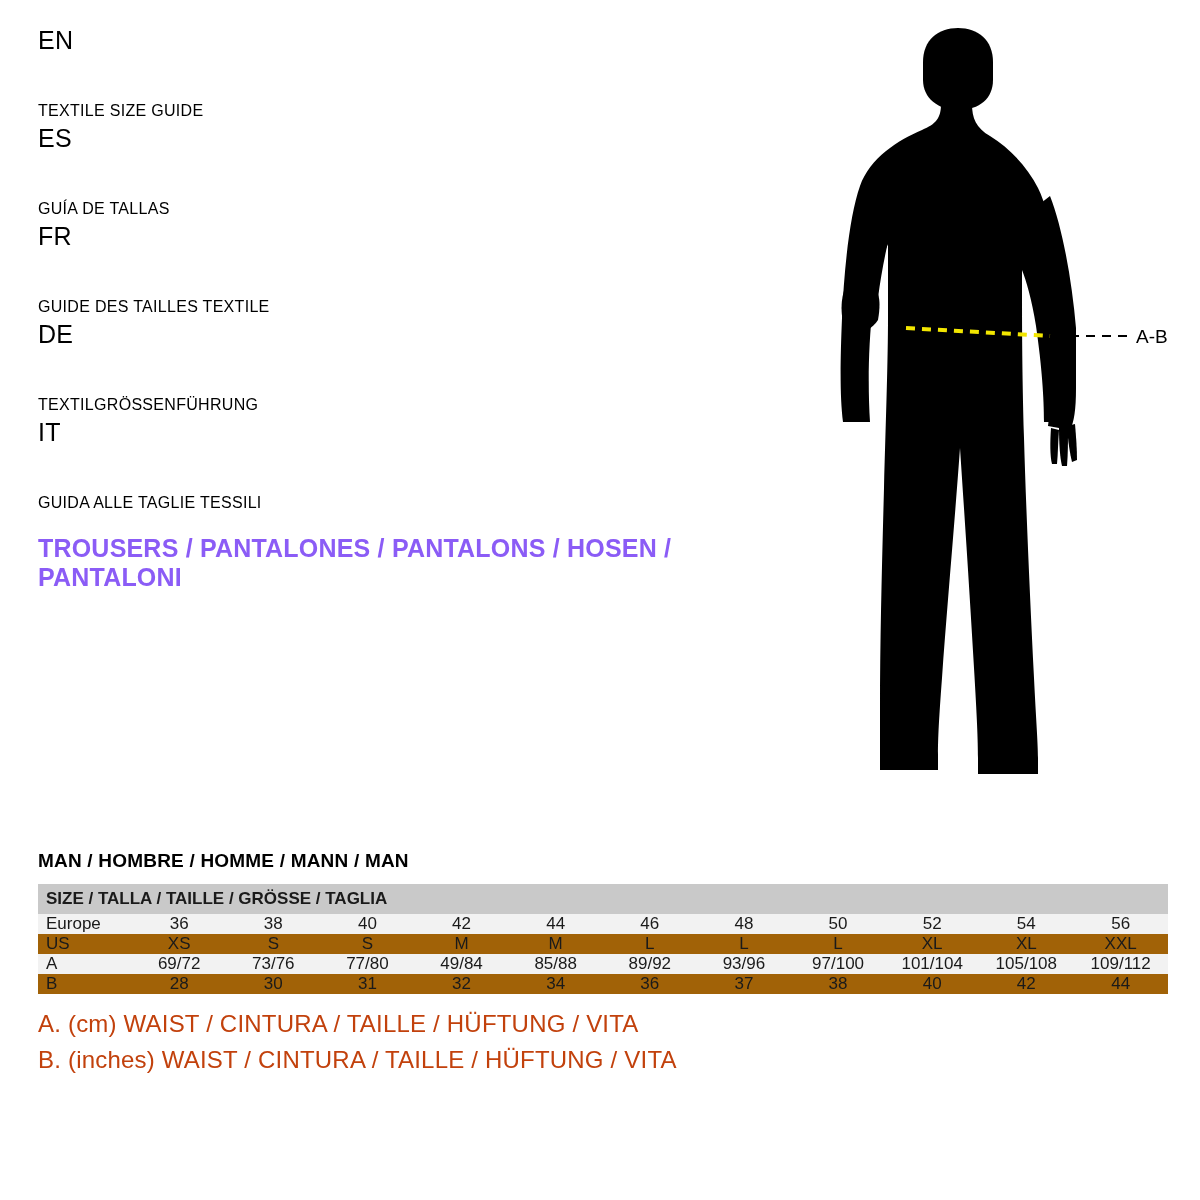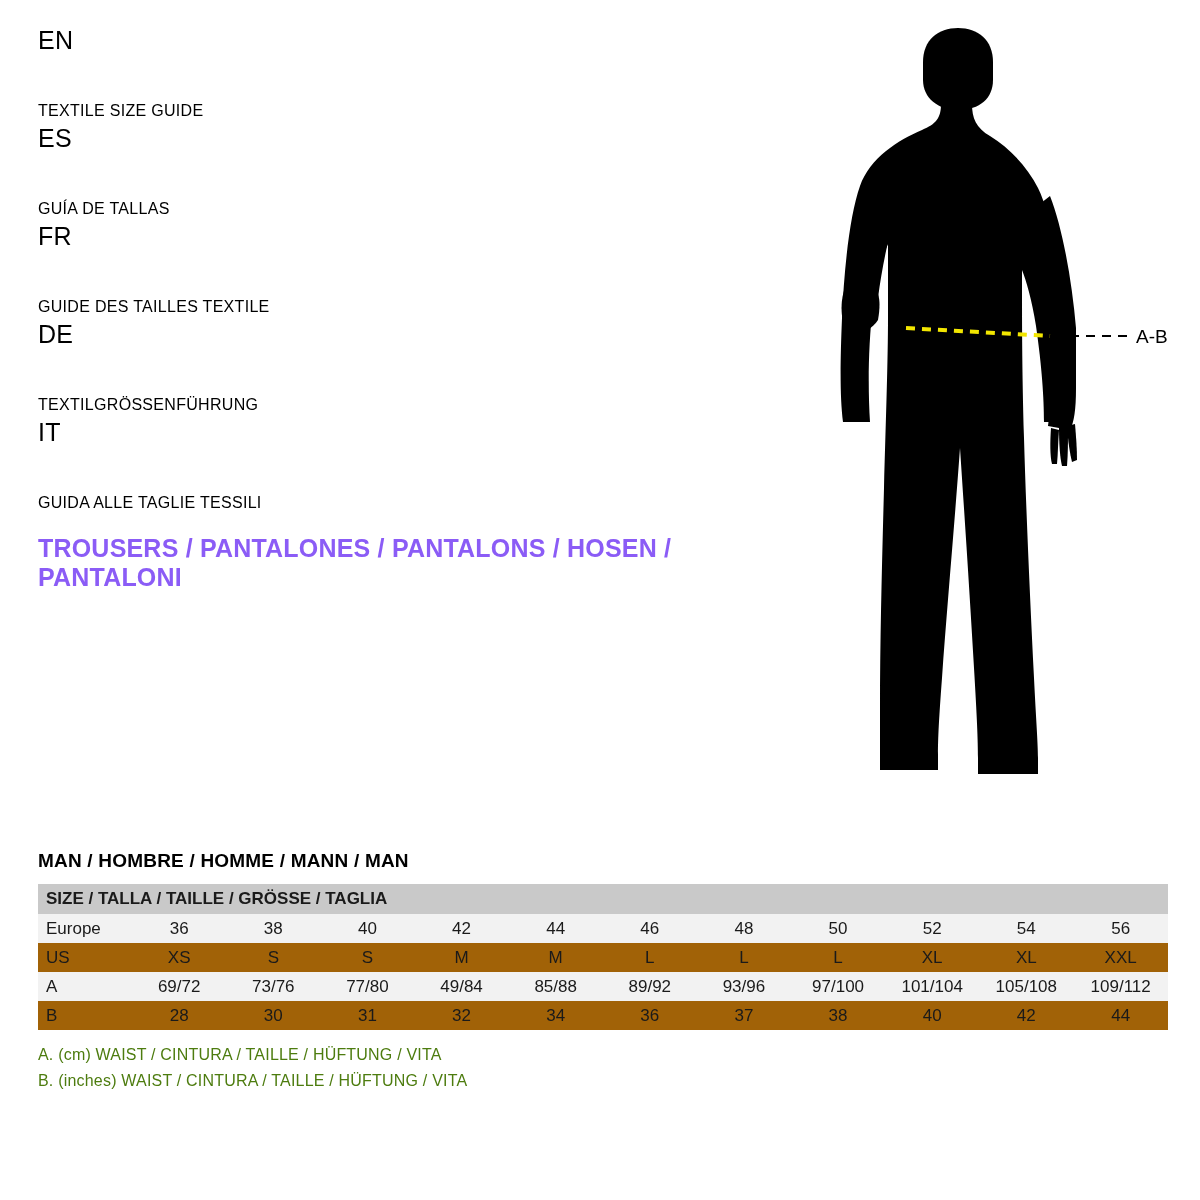--- a/index.html
+++ b/index.html
@@ -75,21 +75,21 @@
     letter-spacing: 0.2px;
   }
   table.size-table {
     border-collapse: collapse;
     width: 1130px;
     table-layout: fixed;
   }
   table.size-table td {
     font-size: 17px;
     color: #1a1a1a;
-    height: 29px;
+    height: 20px;
     padding: 0 4px;
     text-align: center;
     vertical-align: middle;
   }
   table.size-table td.rowlabel {
     text-align: left;
     padding-left: 8px;
     width: 175px;
   }
   tr.head td {
@@ -98,22 +98,22 @@
     font-size: 17px;
     height: 30px;
   }
   tr.zebra-light td { background: #f2f2f2; }
   tr.zebra-dark td { background: #a16207; }
 
   .footnotes {
     margin-top: 16px;
   }
   .footnote {
-    font-size: 16px;
-    color: #4d7c0f;
+    font-size: 24px;
+    color: #c2410c;
     margin-bottom: 8px;
     letter-spacing: 0.2px;
   }
 
   .label-ab {
     font-size: 19px;
     fill: #000;
   }
 </style>
 </head>

